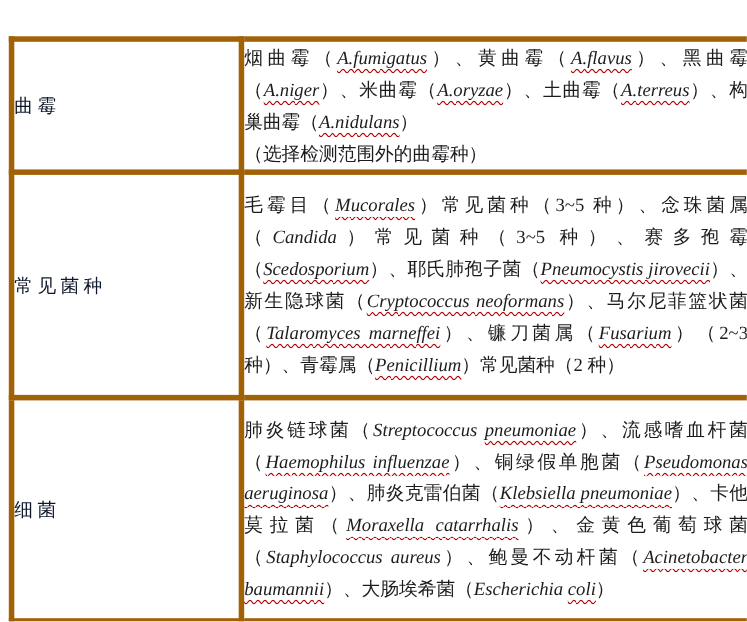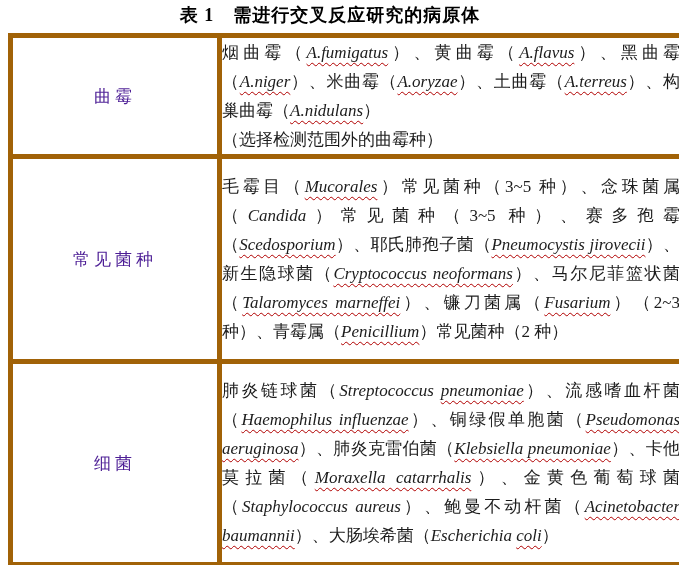--- a/index.html
+++ b/index.html
@@ -32,24 +32,24 @@
     border-collapse: collapse;
     table-layout: fixed;
   }
   table.tbl td {
     border: 5px solid #a16207;
     vertical-align: middle;
     padding: 0;
   }
   td.label-cell {
     width: 204px;
-    text-align: center;
+    text-align: left;
     font-size: 17px;
     letter-spacing: 4px;
-    color: #4c1d95;
+    color: #0f172a;
   }
   td.content-cell {
     width: 458px;
     padding: 1px 6px 1px 7px;
     font-size: 17px;
     line-height: 29px;
     vertical-align: middle;
   }
   tr.row-0 { height: 120px; }
   tr.row-1 { height: 205px; }
@@ -68,21 +68,20 @@
     text-decoration-style: wavy;
     text-decoration-color: #b00000;
     text-decoration-thickness: 1px;
     text-underline-offset: 4px;
   }
 </style>
 </head>
 <body>
 
 <div class="page">
-  <div class="title">表 1　需进行交叉反应研究的病原体</div>
 
   <table class="tbl">
     <tbody>
       <tr class="row-0">
         <td class="label-cell">曲霉</td>
         <td class="content-cell">
             <p class="para"><span>烟曲霉（</span><span class="latin sq">A.fumigatus</span><span>）、黄曲霉（</span><span class="latin sq">A.flavus</span><span>）、黑曲霉（</span><span class="latin sq">A.niger</span><span>）、米曲霉（</span><span class="latin sq">A.oryzae</span><span>）、土曲霉（</span><span class="latin sq">A.terreus</span><span>）、构巢曲霉（</span><span class="latin sq">A.nidulans</span><span>）</span></p>
             <p class="para"><span>（选择检测范围外的曲霉种）</span></p>
           </td>
       </tr>

